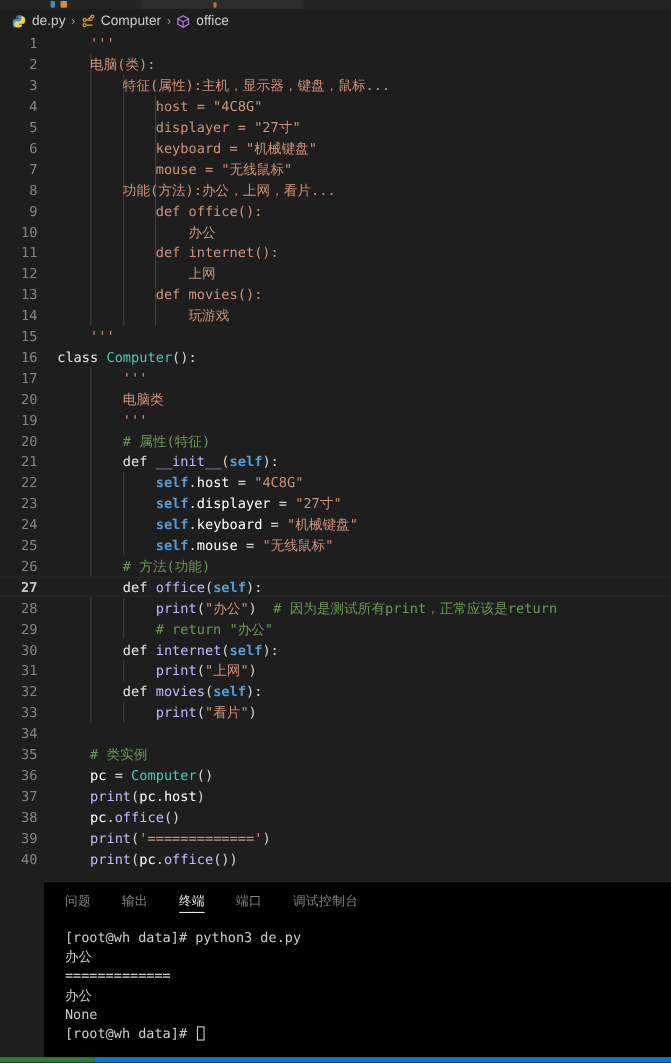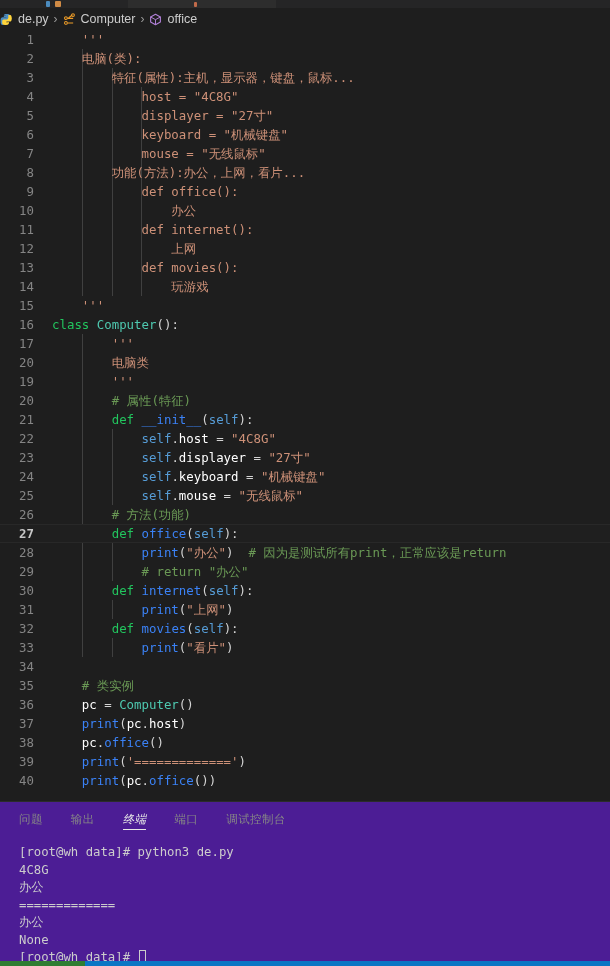--- a/index.html
+++ b/index.html
@@ -15,20 +15,21 @@
   .tabstrip { height: 8px; background: #252526; position: relative; flex: 0 0 8px; }
   .tabstrip .tab-active { position: absolute; left: 128px; top: 0; width: 148px; height: 8px; background: #2d2d2d; }
   .tabstrip .tab-glyph-a { position: absolute; left: 46px; top: 1px; width: 4px; height: 6px; background: #4b8bbe; border-radius: 1px; }
   .tabstrip .tab-glyph-b { position: absolute; left: 55px; top: 1px; width: 6px; height: 6px; background: #d08b45; border-radius: 1px; }
   .tabstrip .tab-glyph-c { position: absolute; left: 194px; top: 2px; width: 3px; height: 5px; background: #c06a4a; border-radius: 1px; }
 
   
   .breadcrumb {
     height: 22px; flex: 0 0 22px;
     display: flex; align-items: center;
+    padding-left: 11px;
     background: #1e1e1e;
     font-family: "Liberation Sans", sans-serif;
     font-size: 12.5px;
     color: #cccccc;
     white-space: nowrap;
   }
   .crumb { display: inline-flex; align-items: center; cursor: pointer; }
   .crumb-label { margin-left: 5px; color: #cccccc; }
   .crumb-sep { margin: 0 5px; color: #9a9a9a; font-size: 12px; }
   .ic { display: inline-block; width: 13px; height: 13px; line-height: 0; }
@@ -45,39 +46,39 @@
   }
   .row.active .ln { color: #c6c6c6; font-weight: bold; }
   .code { flex: 1 1 auto; position: relative; font-family: "DejaVu Sans Mono", monospace; color: #d4d4d4; padding-left: 0; }
 
   
   .guides { position: absolute; left: 52px; top: 0; bottom: 0; width: 558px; pointer-events: none; }
   .guide { position: absolute; width: 1px; background: #404040; }
 
   
   .t-str  { color: #ce9178; }
-  .t-kw   { color: #22c55e; }
+  .t-kw   { color: #e5e5e5; }
   .t-cls  { color: #4ec9b0; }
-  .t-fn   { color: #3b82f6; }
+  .t-fn   { color: #c4b5fd; }
   .t-com  { color: #6a9955; }
-  .t-self { color: #569cd6; }
+  .t-self { color: #569cd6; font-weight: bold; }
   .t-var  { color: #ffffff; }
   .t-pun  { color: #d4d4d4; }
 
   
-  .panel { flex: 0 0 160px; height: 160px; background: #4c1d95; border-top: 1px solid #2b2b2b; display: flex; flex-direction: column; }
+  .panel { flex: 0 0 160px; height: 160px; background: #000000; border-top: 1px solid #2b2b2b; display: flex; flex-direction: column; margin-left: 40px; }
   .panel-tabs { height: 34px; display: flex; align-items: center; padding-left: 19px; gap: 0; }
   .ptab {
     font-family: "Liberation Sans", sans-serif;
     font-size: 11.5px; color: #868686; letter-spacing: .4px;
     padding: 0 14px 0 0; margin-right: 14px; position: relative; cursor: pointer;
     height: 34px; display: flex; align-items: center;
   }
   .ptab:last-child { margin-right: 0; font-family: Liberation Serif, serif; }
-  .ptab.active { color: #e7e7e7; font-style: italic; }
+  .ptab.active { color: #e7e7e7; }
   .ptab.active::after { content: ""; position: absolute; left: 0; right: 14px; bottom: 6px; height: 1px; background: #e7e7e7; }
   .term {
     flex: 1 1 auto; padding: 8px 6px 0 19px;
     font-family: "DejaVu Sans Mono", monospace; font-size: 12.3px; line-height: 17.5px;
     color: #cccccc; white-space: pre;
   }
   .term-line { height: 17.5px; }
   .cursor { display: inline-block; width: 7px; height: 13px; border: 1px solid #cccccc; vertical-align: -2px; margin-left: 2px; }
 
   
@@ -194,21 +195,21 @@
   </div>
 
   <div class="panel">
     <div class="panel-tabs" id="panel-tabs">
         <div class="ptab">问题</div>
         <div class="ptab">输出</div>
         <div class="ptab active">终端</div>
         <div class="ptab">端口</div>
         <div class="ptab">调试控制台</div>
       </div>
-    <div class="term" id="terminal"><div class="term-line">[root@wh data]# python3 de.py</div><div class="term-line">4C8G</div><div class="term-line">办公</div><div class="term-line">=============</div><div class="term-line">办公</div><div class="term-line">None</div><div class="term-line"><span>[root@wh data]# </span><span class="cursor"></span></div></div>
+    <div class="term" id="terminal"><div class="term-line">[root@wh data]# python3 de.py</div><div class="term-line">办公</div><div class="term-line">=============</div><div class="term-line">办公</div><div class="term-line">None</div><div class="term-line"><span>[root@wh data]# </span><span class="cursor"></span></div></div>
   </div>
 
   <div class="statusbar">
     <div class="sb-green"></div>
     <div class="sb-blue"></div>
   </div>
 
 </div>
 
 </body></html>

